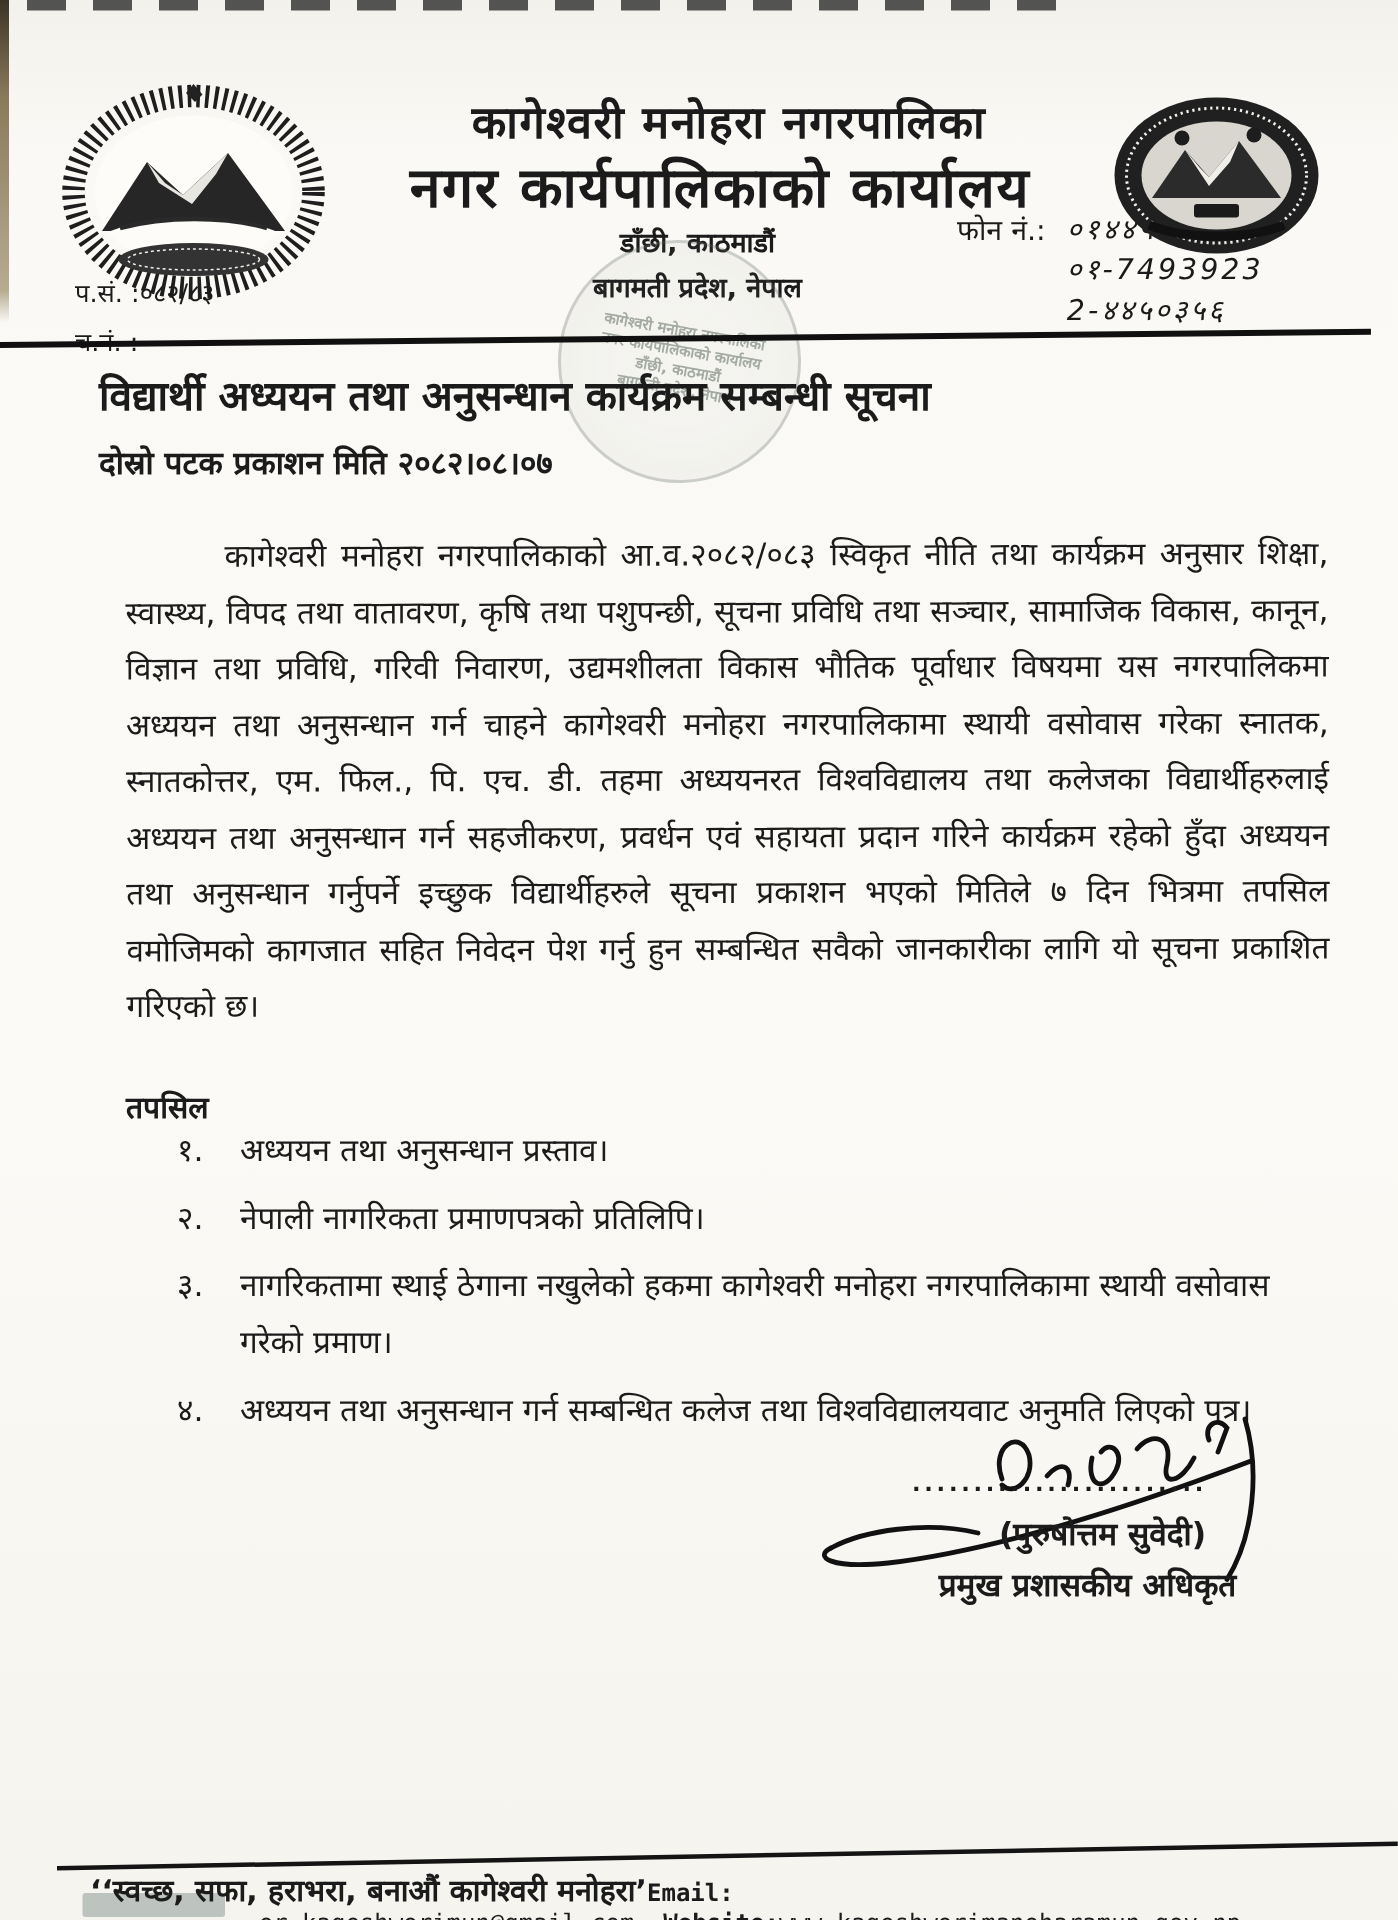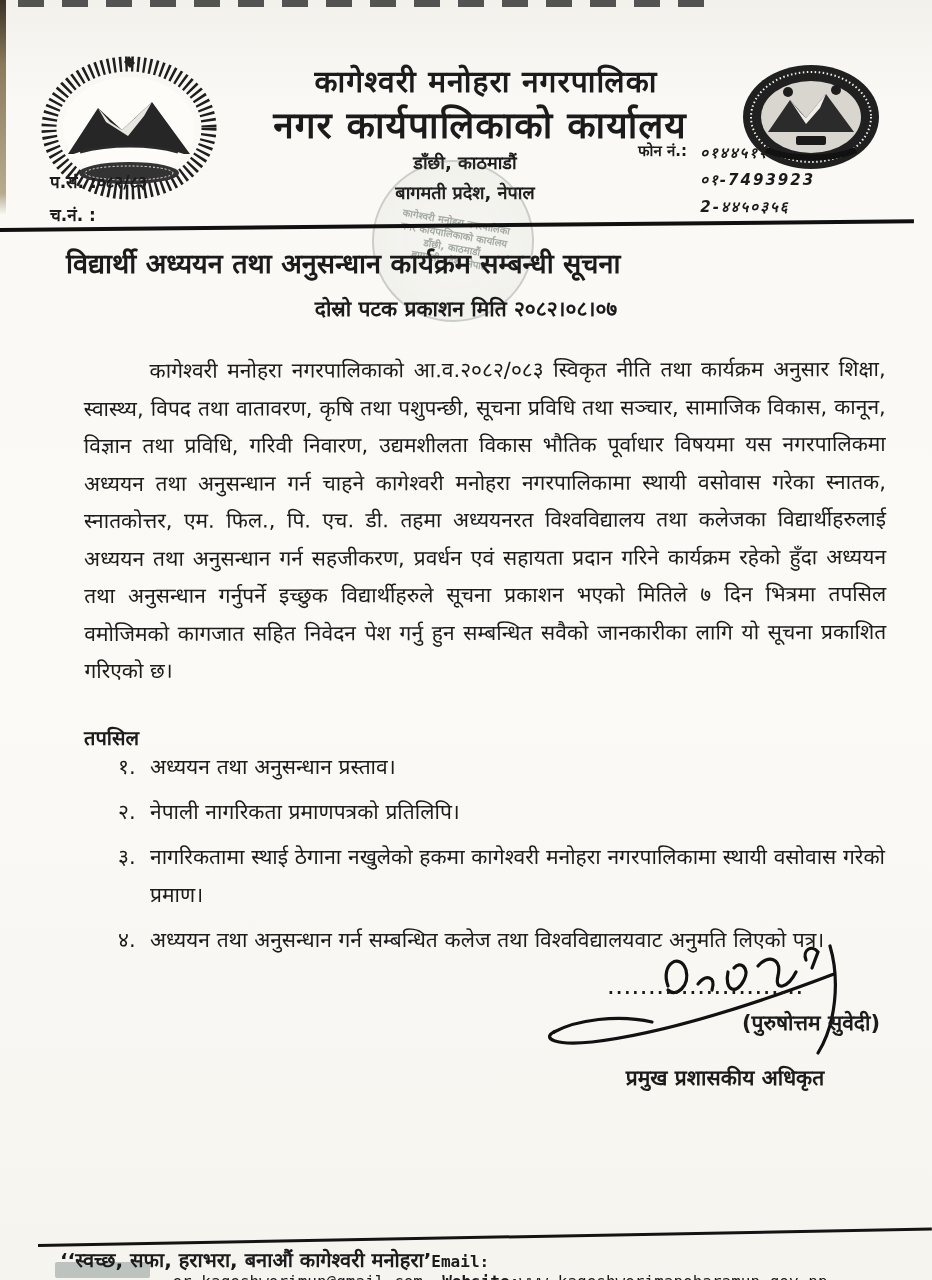--- a/index.html
+++ b/index.html
@@ -15,51 +15,51 @@
     left:18px;top:0;width:700px;height:7px;opacity:.8;
     background:repeating-linear-gradient(90deg,#2c2c2c 0 26px,rgba(0,0,0,0) 26px 44px);
   }
   .scan-left{left:0;top:0;width:6px;height:215px;
     background:linear-gradient(180deg,#3c3326,#8a7a5c 30%,#b7ab90 90%,rgba(0,0,0,0));}
   .scan-corner{left:55px;top:1262px;width:95px;height:16px;background:#aab3ae;border-radius:2px;opacity:.75;}
   
   .muni-title{left:226px;top:60px;width:520px;text-align:center;font-size:30px;font-weight:bold;letter-spacing:1px;}
   .office-title{left:150px;top:98px;width:660px;text-align:center;font-size:37px;font-weight:bold;letter-spacing:1px;}
   .addr{left:320px;top:148px;width:290px;text-align:center;font-weight:bold;font-size:18px;line-height:30px;}
-  .refs{left:50px;top:166px;font-size:17px;font-weight:bold;line-height:33px;}
-  .phone-wrap{left:638px;top:140px;font-size:15px;font-weight:bold;}
+  .refs{left:50px;top:180px;font-size:17px;font-weight:normal;line-height:33px;}
+  .phone-wrap{left:638px;top:140px;font-size:19px;font-weight:normal;}
   .phone-label{display:inline-block;vertical-align:top;}
   .phone-nums{display:inline-block;margin-left:8px;font-style:italic;letter-spacing:2px;line-height:27px;}
   
   .stamp{
     left:372px;top:160px;width:158px;height:158px;border:2px solid rgba(96,108,98,.5);
     border-radius:50%;transform:rotate(10deg);opacity:.55;color:#5c6a5e;
     display:flex;flex-direction:column;align-items:center;justify-content:center;
     font-size:10px;line-height:13px;text-align:center;font-weight:bold;
     background:radial-gradient(circle,rgba(120,130,120,.06),rgba(120,130,120,.14));
   }
   .stamp .in{width:118px;}
   .rule-top{left:0;top:228px;width:914px;height:4px;background:#101010;transform:rotate(-0.55deg);transform-origin:left center;}
   
   .notice-title{left:66px;top:244px;width:800px;text-align:left;font-size:27px;font-weight:bold;}
-  .notice-sub{left:66px;top:294px;width:800px;text-align:center;font-size:21px;font-weight:bold;}
+  .notice-sub{left:66px;top:294px;width:800px;text-align:left;font-size:21px;font-weight:bold;}
   .body-par{
     left:84px;top:352px;width:802px;font-size:21px;line-height:37.5px;
     text-align:justify;text-indent:66px;transform:rotate(-0.15deg);
   }
   .tapasil{left:84px;top:724px;font-size:20px;font-weight:bold;}
   .list{left:118px;top:748px;width:770px;font-size:21px;}
   .list .row{display:flex;margin-bottom:7px;line-height:38px;}
   .list .num{width:32px;flex:0 0 32px;}
-  .list .txt{flex:1;}
+  .list .txt{flex:1;margin-left:10px;}
   
   .sig-svg{left:540px;top:940px;width:340px;height:115px;}
   .sig-dots{left:608px;top:980px;font-size:15px;letter-spacing:2.5px;font-weight:bold;}
-  .sig-name{left:590px;top:1008px;width:290px;text-align:right;font-size:21px;font-weight:bold;}
-  .sig-title{left:570px;top:1042px;width:310px;text-align:center;font-size:21px;font-weight:bold;margin-top:21px;}
+  .sig-name{left:590px;top:1008px;width:290px;text-align:center;font-size:21px;font-weight:bold;}
+  .sig-title{left:570px;top:1042px;width:310px;text-align:center;font-size:21px;font-weight:bold;}
   
   .rule-bottom{left:38px;top:1244px;width:894px;height:3px;background:#141414;transform:rotate(-1.05deg);transform-origin:left center;}
   .footer-1{left:60px;top:1246px;width:830px;font-size:20px;font-weight:bold;white-space:nowrap;}
   .footer-1 .latin{font-family:"DejaVu Sans Mono","Liberation Mono",monospace;font-size:16px;}
   .footer-2{left:120px;top:1272px;width:760px;text-align:center;font-size:16px;white-space:nowrap;
     font-family:"DejaVu Sans Mono","Liberation Mono",monospace;}
   .footer-2 b{font-weight:bold;}
 </style>
 </head>
 <body>

